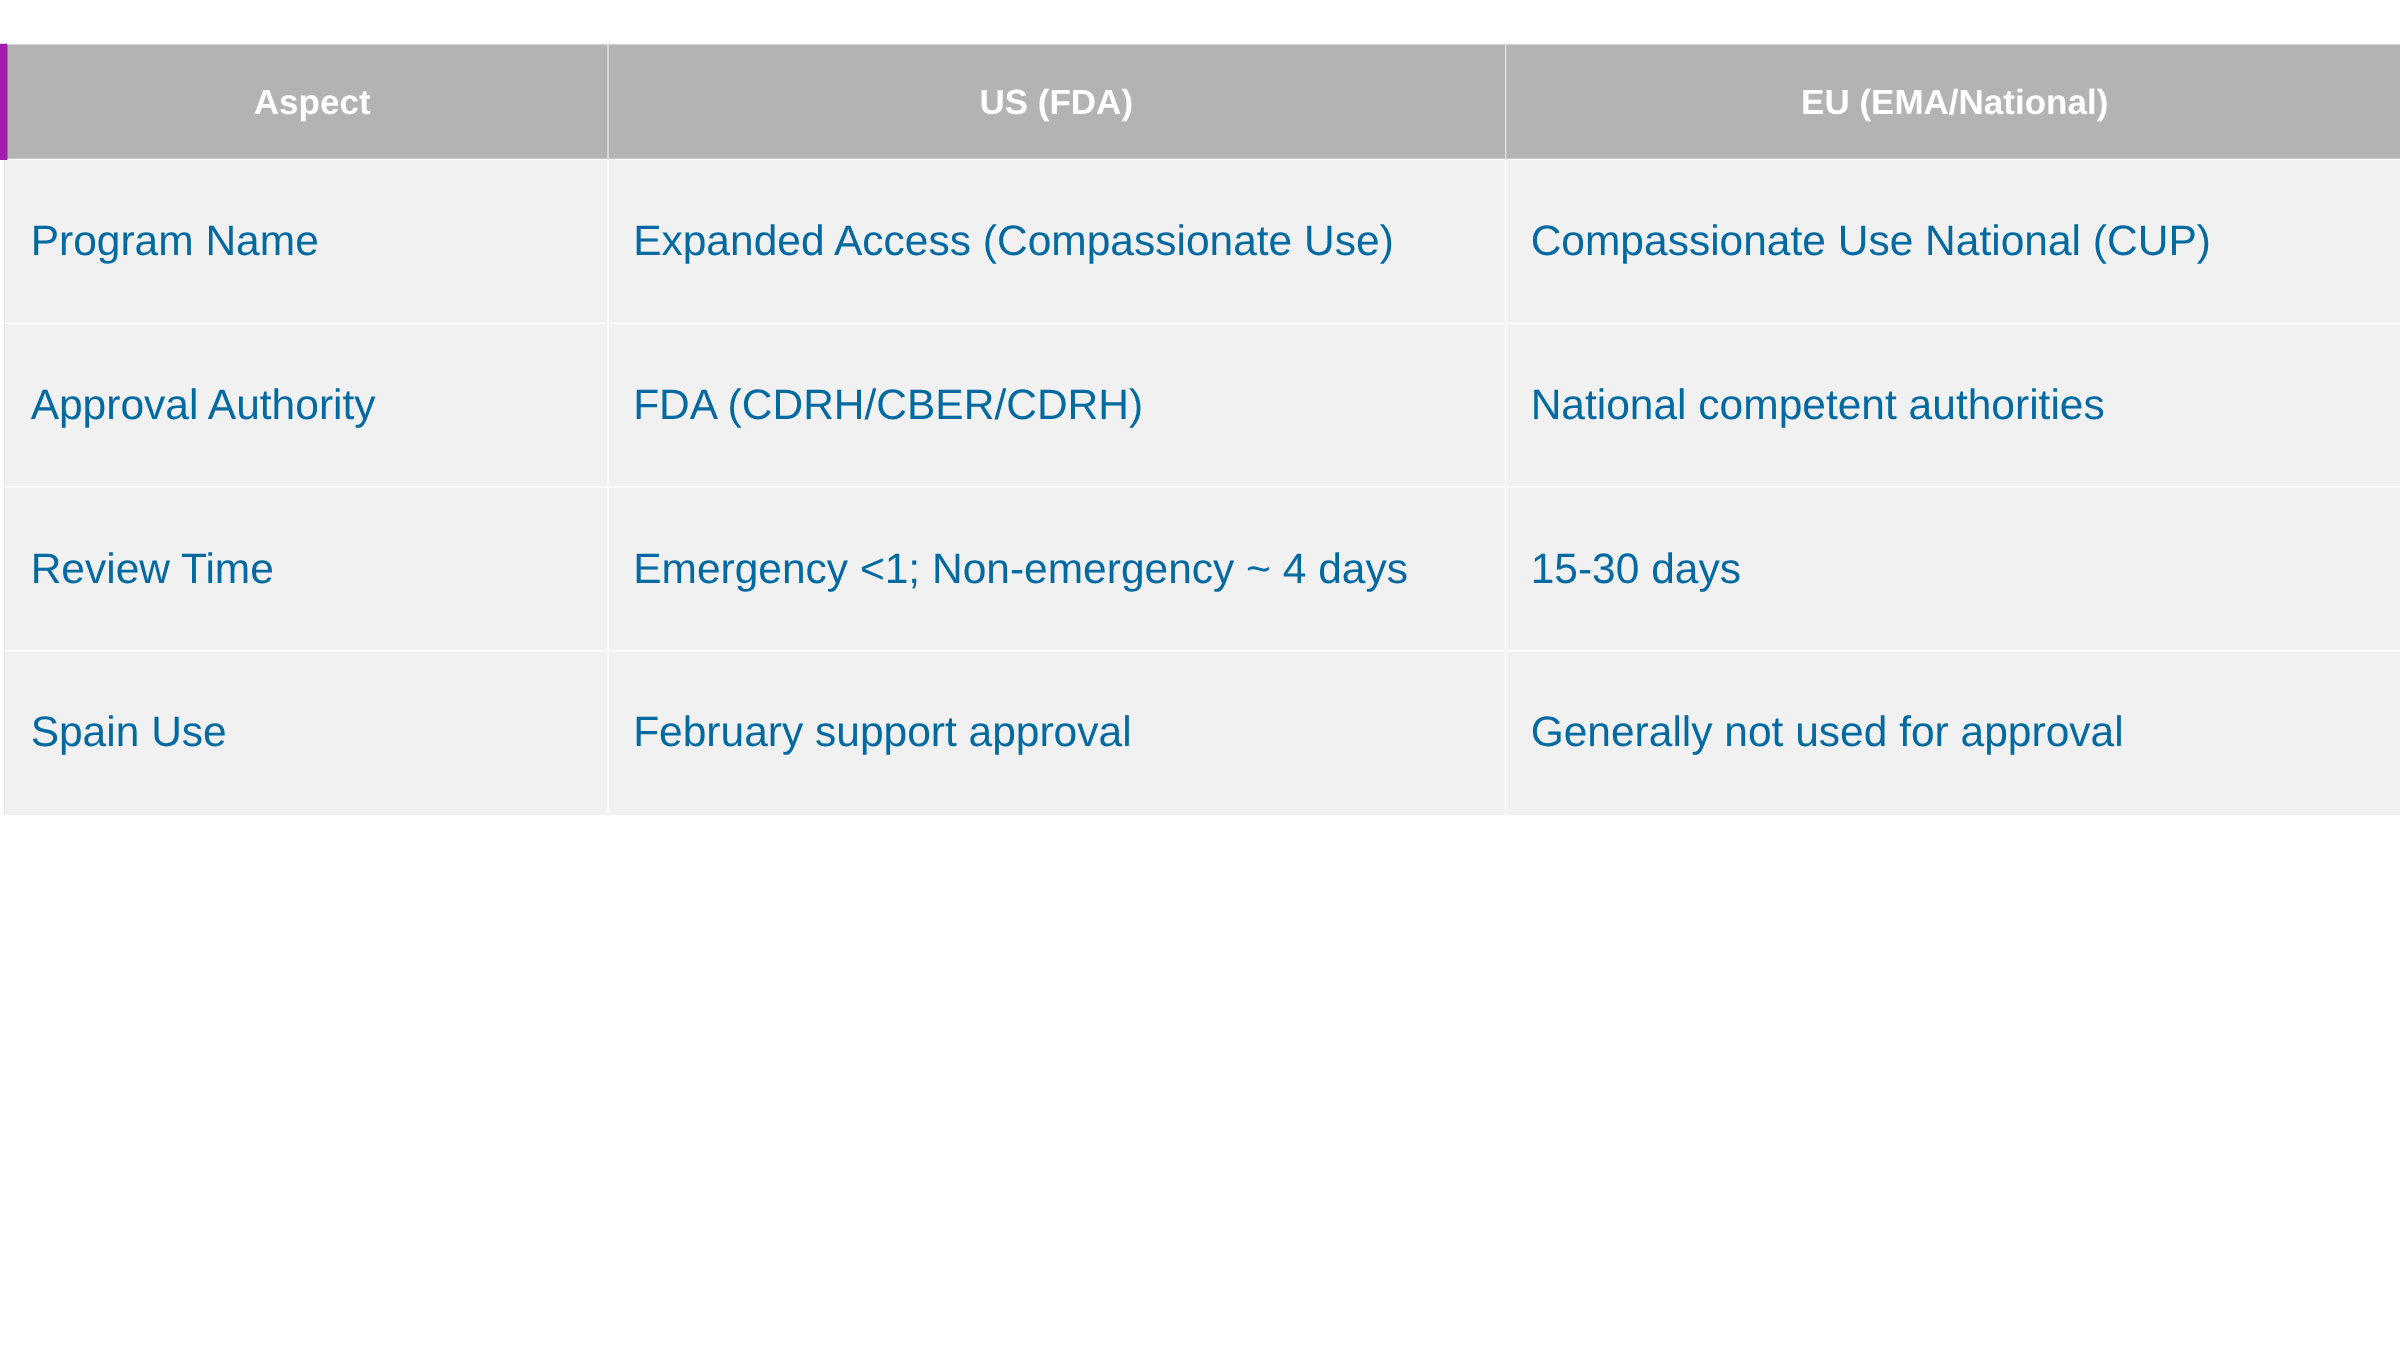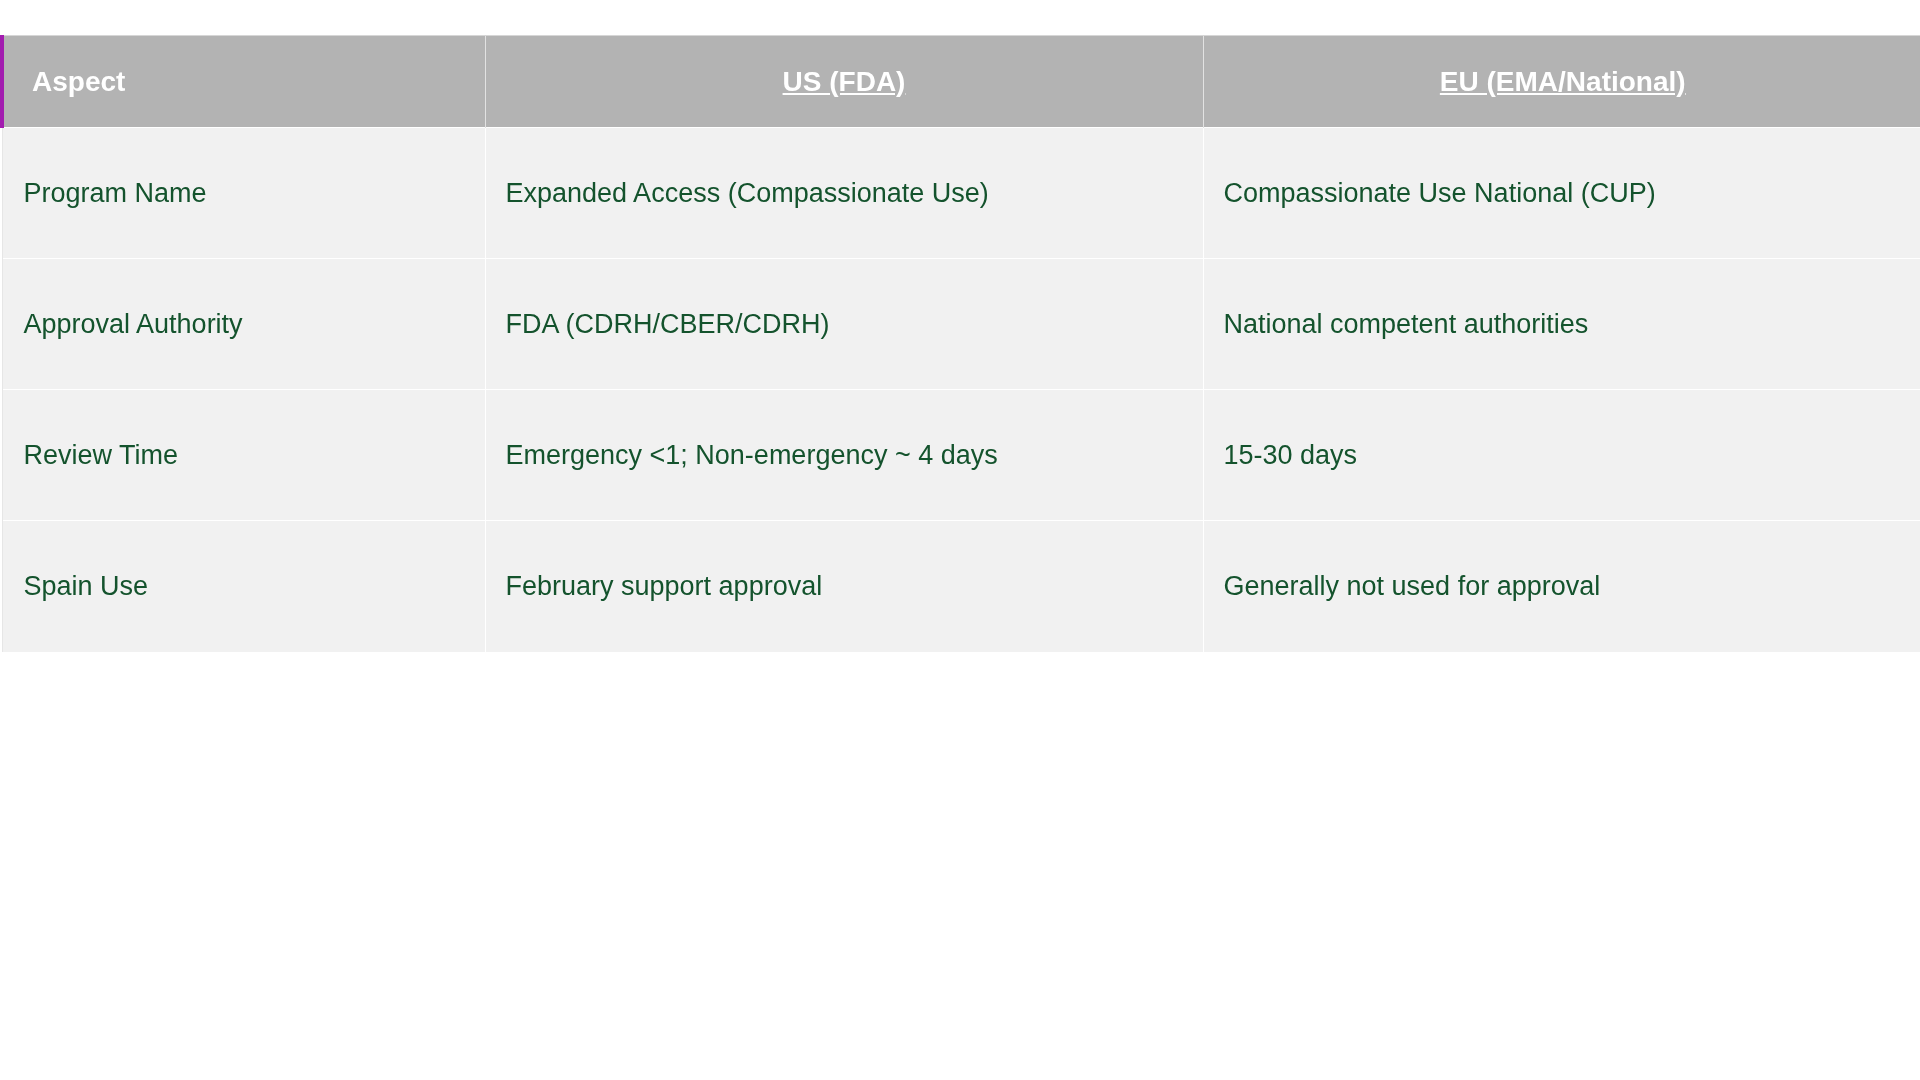--- a/index.html
+++ b/index.html
@@ -35,31 +35,31 @@
       color: #ffffff;
       font-weight: 700;
       font-size: 28px;
       padding: 0 20px;
       box-sizing: border-box;
       border-left: 1px solid #e2e2e2;
       border-top: 1px solid #d6d6d6;
       vertical-align: middle;
     }
     table.compare thead th:first-child {
-      text-align: left;
-      border-left: 4px solid #a21caf;
+      text-align: center;
+      border-left: 6px solid #a21caf;
       padding-left: 28px;
     }
-    table.compare thead th.center { text-align: center; text-decoration: underline; }
+    table.compare thead th.center { text-align: center; }
 
     table.compare tbody td {
       height: 131px;
       background: #f1f1f1;
-      color: #14532d;
-      font-size: 27px;
+      color: #0369a1;
+      font-size: 34px;
       padding: 0 20px;
       box-sizing: border-box;
       vertical-align: middle;
       border-top: 1px solid #ffffff;
       border-left: 1px solid #ffffff;
       white-space: nowrap;
     }
     table.compare tbody td:first-child {
       border-left: 1px solid #e6e6e6;
       padding-left: 21px;

